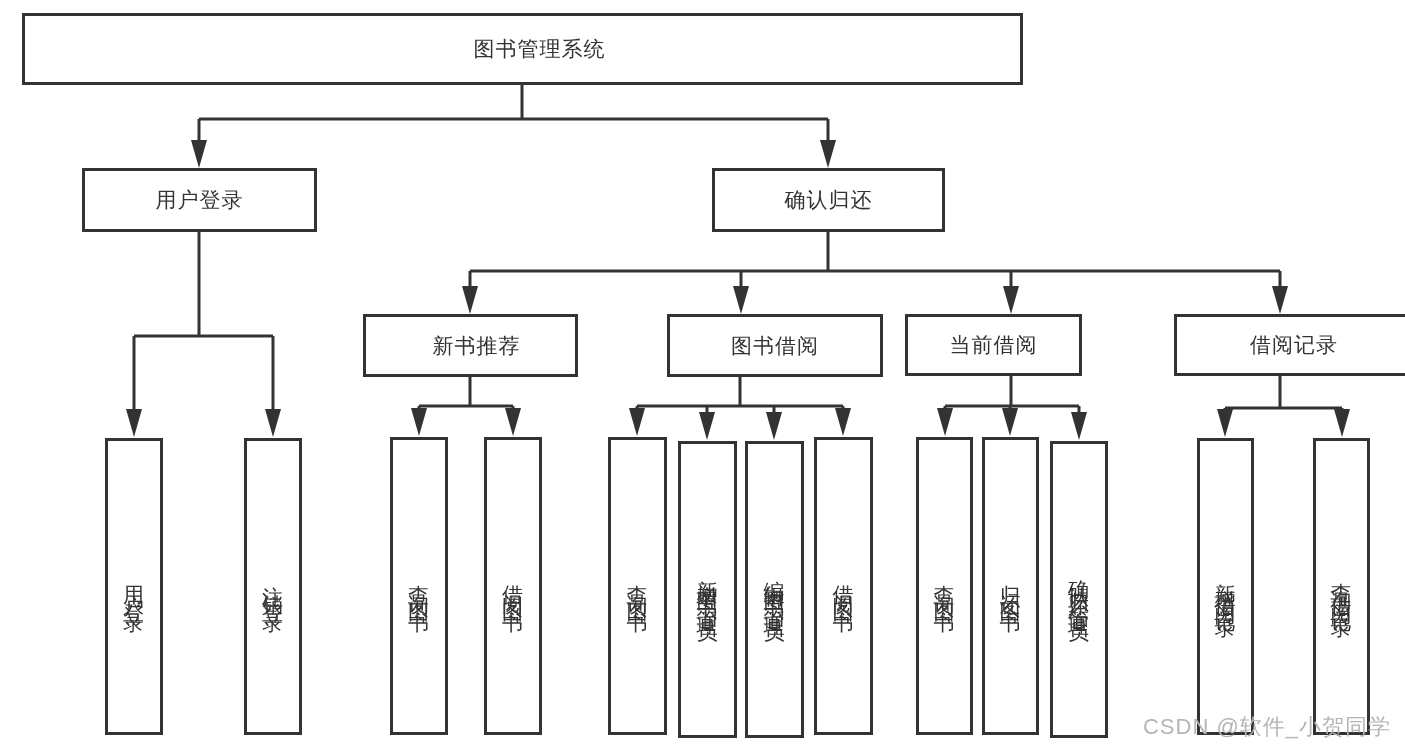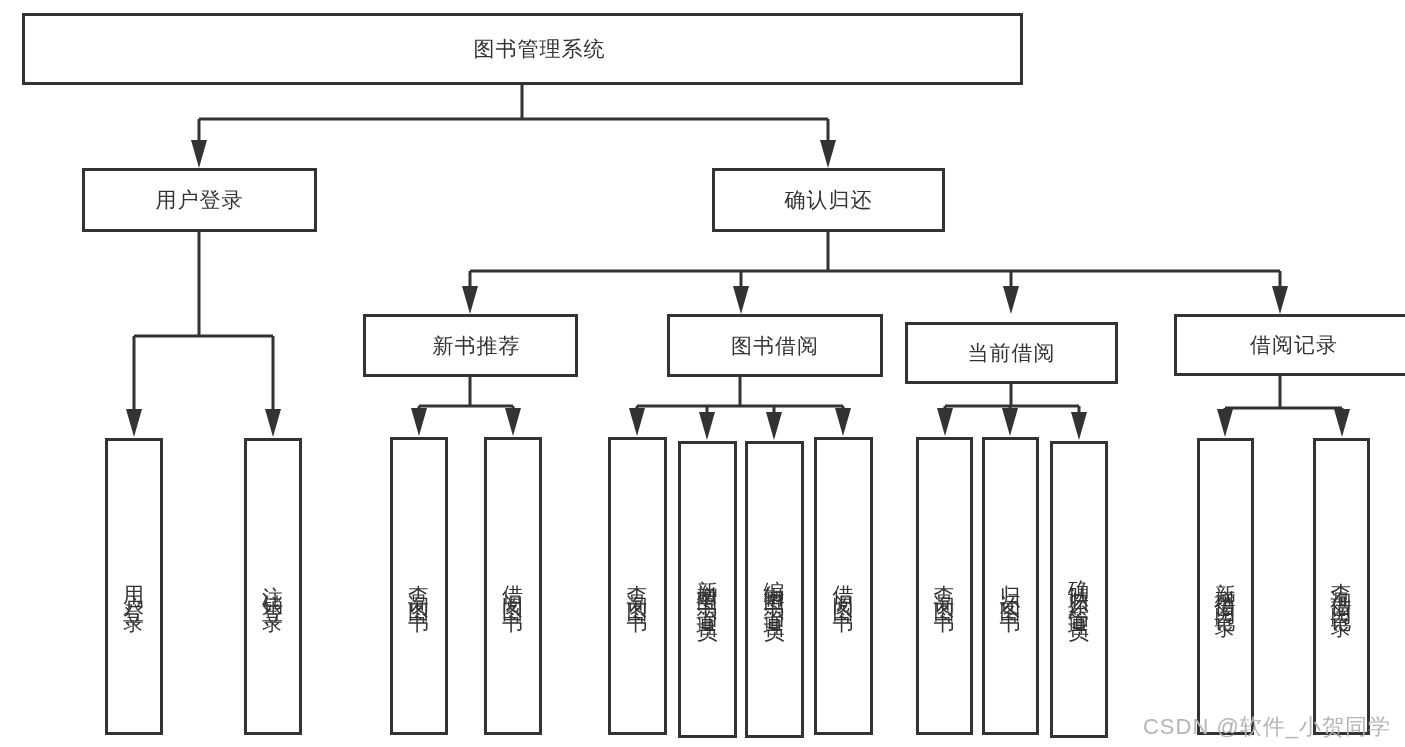--- a/index.html
+++ b/index.html
@@ -76,21 +76,21 @@
       M1217 409h16l-8 28z M1334 409h16l-8 28z"></path>
   </svg>
 
   <div class="node" style="left:22px; top:13px; width:1001px; height:72px; font-size:21px;padding-left:34px;">图书管理系统</div>
 
   <div class="node" style="left:82px; top:168px; width:235px; height:64px;">用户登录</div>
   <div class="node" style="left:712px; top:168px; width:233px; height:64px;">确认归还</div>
 
   <div class="node" style="left:363px; top:314px; width:215px; height:63px;padding-left:12px;">新书推荐</div>
   <div class="node" style="left:658px; top:314px; width:216px; height:63px;margin-left:9px;">图书借阅</div>
-  <div class="node" style="left:905px; top:322px; width:213px; height:62px;">当前借阅</div>
+  <div class="node" style="left:905px; top:314px; width:177px; height:62px;">当前借阅</div>
   <div class="node" style="left:1174px; top:314px; width:240px; height:62px;">借阅记录</div>
 
   <div class="node leaf" style="left:105px; top:438px; width:58px; height:297px;">用户登录</div>
   <div class="node leaf" style="left:244px; top:438px; width:58px; height:297px;">注销登录</div>
 
   <div class="node leaf" style="left:390px; top:437px; width:58px; height:298px;">查询图书</div>
   <div class="node leaf" style="left:484px; top:437px; width:58px; height:298px;">借阅图书</div>
 
   <div class="node leaf" style="left:608px; top:437px; width:59px; height:298px;">查询图书</div>
   <div class="node leaf" style="left:678px; top:441px; width:59px; height:297px; letter-spacing:6px;">新增图书（管理员）</div>

